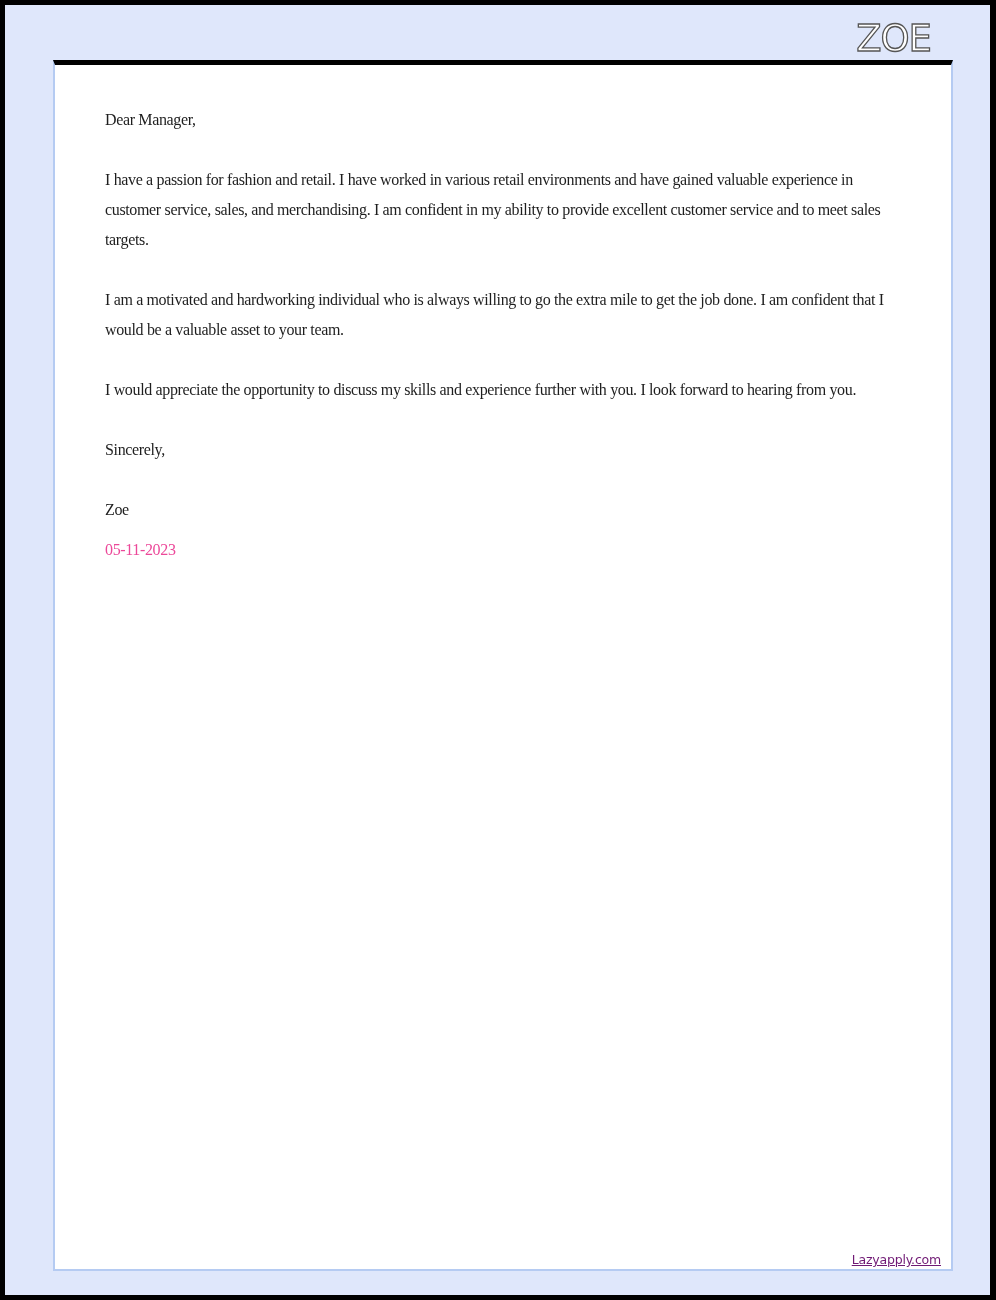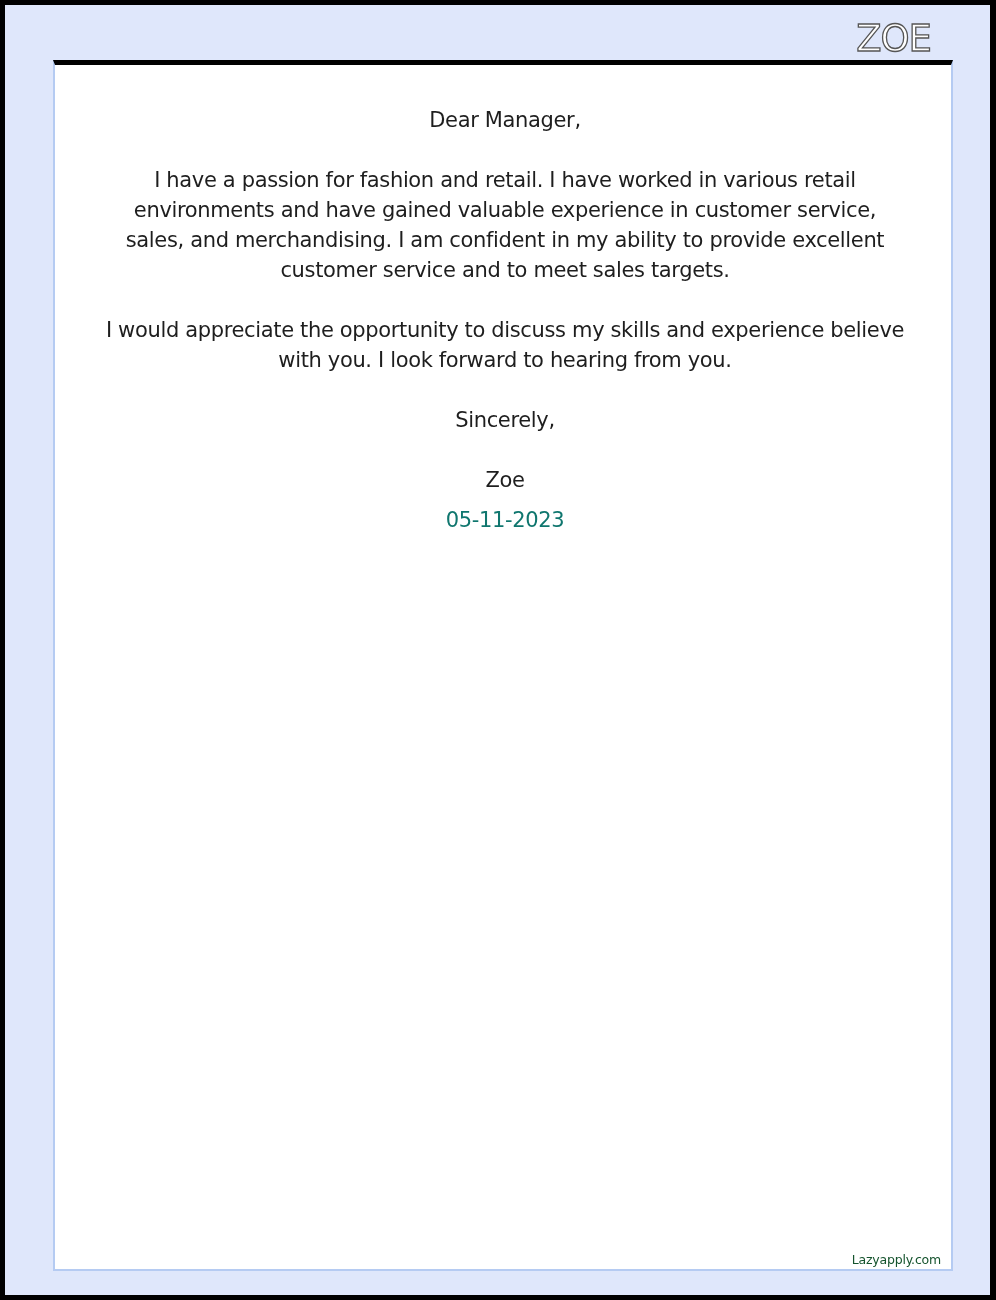--- a/index.html
+++ b/index.html
@@ -4,63 +4,64 @@
 <style>
   html, body { margin: 0; padding: 0; }
   body {
     width: 996px; height: 1300px; position: relative; overflow: hidden;
     background: #000;
     font-family: "DejaVu Sans", sans-serif;
   }
   .frame {
     position: absolute; left: 5px; top: 5px; width: 985px; height: 1290px;
     background: #dfe7fb;
-    text-align: center;
   }
   .name-logo {
     position: absolute; right: 59px; top: 14px;
     font-family: "DejaVu Sans", sans-serif;
     font-size: 37px; line-height: 40px; letter-spacing: -1px;
     color: #ffffff;
     -webkit-text-stroke: 1.3px #555;
     font-weight: normal;
   }
   .paper {
     position: absolute; left: 48px; top: 55px; width: 896px; height: 1204px;
     background: #ffffff;
     border-left: 2px solid #b5cbf2;
     border-right: 2px solid #b5cbf2;
     border-bottom: 2px solid #b5cbf2;
     border-top: 5px solid #000;
     box-sizing: content-box;
   }
   .letter {
     position: absolute; left: 50px; top: 40px; width: 800px;
-    font-size: 21px; line-height: 30px; color: #1e1e1e;
+    font-size: 16px; line-height: 30px; color: #1e1e1e;
     letter-spacing: -0.35px;
+    font-family: Liberation Serif, serif;
   }
   .letter p { margin: 0 0 30px 0; }
   .letter .sig-close { }
   .letter .sig-name { margin-bottom: 10px; }
-  .letter .date { color: #0f766e; margin: 0; }
+  .letter .date { color: #ec4899; margin: 0; }
   .watermark {
     position: absolute; right: 10px; bottom: 2px;
-    font-size: 12.5px; color: #14532d; letter-spacing: -0.2px;
+    font-size: 12.5px; color: #701a75; letter-spacing: -0.2px; text-decoration: underline;
   }
 </style>
 </head>
 <body>
 
 <div class="frame">
   <div class="name-logo">ZOE</div>
 
   <div class="paper">
     <div class="letter">
       <p>Dear Manager,</p>
       <p>I have a passion for fashion and retail. I have worked in various retail environments and have gained valuable experience in customer service, sales, and merchandising. I am confident in my ability to provide excellent customer service and to meet sales targets.</p>
-      <p>I would appreciate the opportunity to discuss my skills and experience believe with you. I look forward to hearing from you.</p>
+      <p>I am a motivated and hardworking individual who is always willing to go the extra mile to get the job done. I am confident that I would be a valuable asset to your team.</p>
+      <p>I would appreciate the opportunity to discuss my skills and experience further with you. I look forward to hearing from you.</p>
       <p class="sig-close">Sincerely,</p>
       <p class="sig-name">Zoe</p>
       <p class="date">05-11-2023</p>
     </div>
     <div class="watermark">Lazyapply.com</div>
   </div>
 </div>
 
 </body></html>

